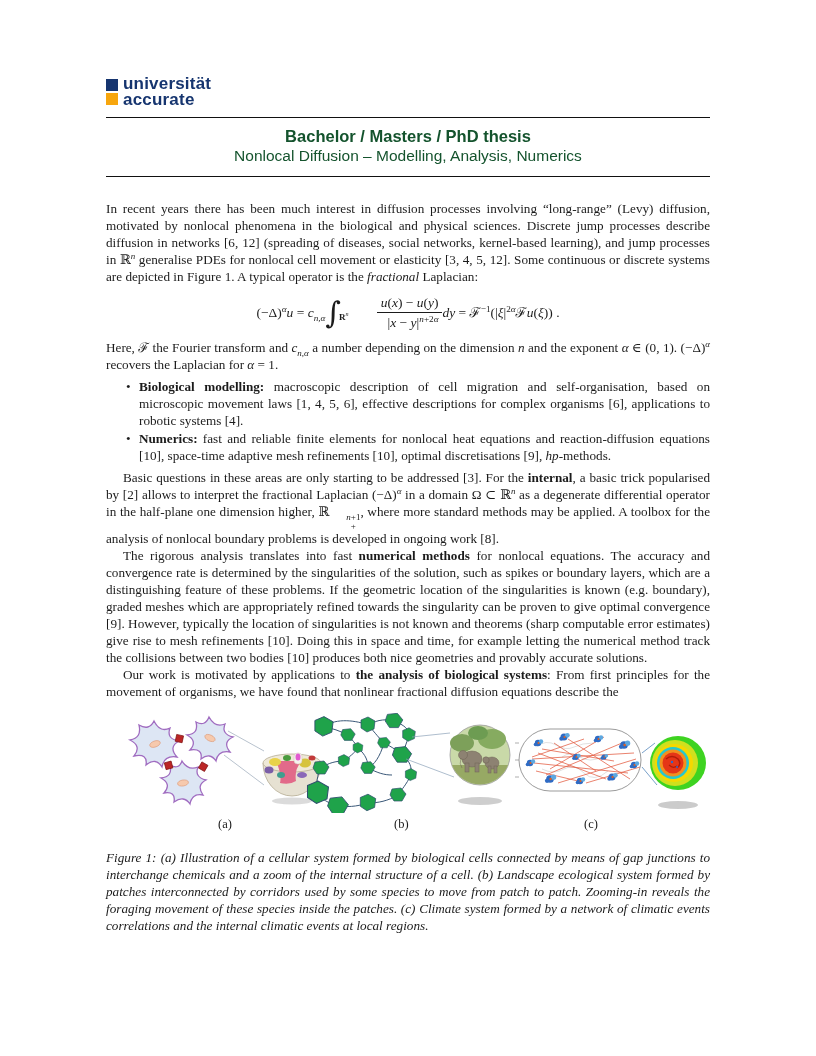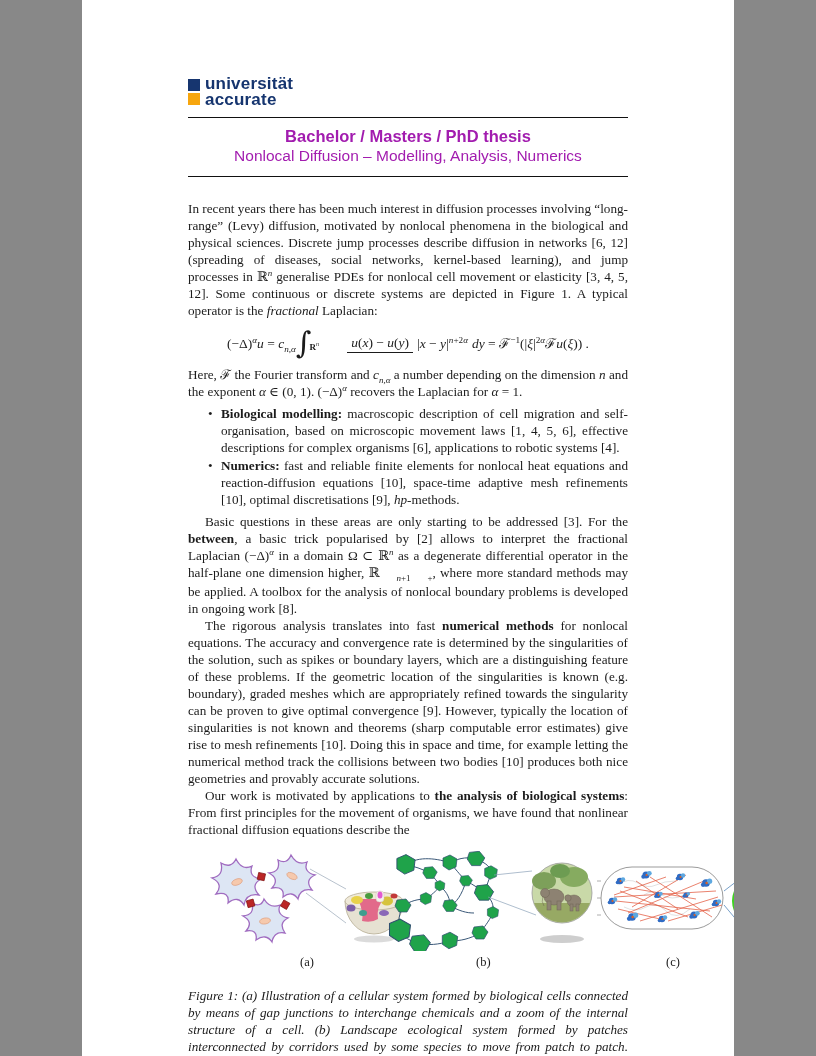--- a/index.html
+++ b/index.html
@@ -1,52 +1,52 @@
 <!DOCTYPE html>
 <html><head>
 <meta charset="utf-8">
 <style>
   * { margin:0; padding:0; box-sizing:border-box; }
   html,body { background:#888; }
   .page {
-    width:652px; height:1056px; margin:0 auto; background:#ffffff;
+    width:816px; height:1056px; margin:0 auto; background:#ffffff;
     padding:76px 106px 5px 106px; overflow:hidden;
     font-family:"Liberation Serif","DejaVu Serif",serif;
     font-size:13.2px; line-height:17px; color:#1b1b1b;
   }
   
   .logo-row { display:flex; justify-content:space-between; align-items:flex-start; }
   .logo { display:flex; gap:5px; }
   .logo-squares { display:flex; flex-direction:column; gap:2px; padding-top:3px; }
   .sq { width:12px; height:12px; }
   .sq-blue { background:#16356f; }
   .sq-orange { background:#f7a60e; }
   .logo-text { display:flex; flex-direction:column; font-family:"Liberation Sans","DejaVu Sans",sans-serif;
     font-weight:bold; font-size:17px; line-height:16px; color:#16356f; letter-spacing:.2px; }
   .dept { font-family:"Liberation Sans","DejaVu Sans",sans-serif; font-size:11.5px; color:#16356f; padding-top:10px; }
   .rule { border:0; border-top:1.6px solid #111; margin:0; }
   .rule1 { margin-top:9px; }
   .titleblock { text-align:center; padding:9px 0 11px 0;
-    font-family:"Liberation Sans","DejaVu Sans",sans-serif; color:#a21caf; }
+    font-family:"Liberation Sans","DejaVu Sans",sans-serif; color:#14532d; }
   .title { font-size:16.5px; font-weight:bold; line-height:19px; }
   .subtitle { font-size:15.5px; line-height:19px; }
   
   main { padding-top:23px; }
   main p { text-align:justify; }
   .indent { text-indent:17px; }
   sup,sub { font-size:.68em; line-height:0; }
-  .supsub { display:inline-flex; flex-direction:row; vertical-align:-0.45em;
+  .supsub { display:inline-flex; flex-direction:column; vertical-align:-0.45em;
     font-size:.68em; line-height:.95em; text-align:center; }
   
   .equation { display:flex; justify-content:center; align-items:center; gap:0;
     margin:9px 0 8px 0; font-size:13.5px; }
   .int-wrap { display:inline-flex; align-items:center; }
   .int-glyph { font-size:30px; line-height:30px; font-family:"DejaVu Serif",serif; }
   .int-sub { font-size:9px; align-self:flex-end; margin:0 2px 0 -2px; padding-bottom:2px; }
-  .frac { display:inline-flex; flex-direction:row; text-align:right; vertical-align:middle;margin-left:26px; }
+  .frac { display:inline-flex; flex-direction:column; text-align:right; vertical-align:middle;margin-left:26px; }
   .frac .num { padding:0 4px 1px 4px; border-bottom:1px solid #1b1b1b; }
   .frac .den { padding:1px 4px 0 4px; }
   
   ul.topics { list-style:none; margin:5px 0 5px 0; }
   ul.topics li { padding-left:33px; position:relative; text-align:justify; margin:1px 0; }
   ul.topics li::before { content:"•"; position:absolute; left:20px; }
   
   figure { position:relative; margin-top:13px; height:132px; }
   .panel-label { position:absolute; top:103px; font-size:12.5px; }
   .lab-a { left:112px; } .lab-b { left:288px; } .lab-c { left:478px; }
@@ -94,21 +94,21 @@
       <span><i>dy</i> = ℱ<sup>−1</sup>(|<i>ξ</i>|<sup>2<i>α</i></sup>ℱ<i>u</i>(<i>ξ</i>)) .</span>
     </div>
 
     <p>Here, ℱ the Fourier transform and <i>c</i><sub><i>n,α</i></sub> a number depending on the dimension <i>n</i> and the exponent <i>α</i> ∈ (0, 1). (−Δ)<sup><i>α</i></sup> recovers the Laplacian for <i>α</i> = 1.</p>
 
     <ul class="topics">
       <li><b>Biological modelling:</b> macroscopic description of cell migration and self-organisation, based on microscopic movement laws [1, 4, 5, 6], effective descriptions for complex organisms [6], applications to robotic systems [4].</li>
       <li><b>Numerics:</b> fast and reliable finite elements for nonlocal heat equations and reaction-diffusion equations [10], space-time adaptive mesh refinements [10], optimal discretisations [9], <i>hp</i>-methods.</li>
     </ul>
 
-    <p class="indent">Basic questions in these areas are only starting to be addressed [3]. For the <b>between</b>, a basic trick popularised by [2] allows to interpret the fractional Laplacian (−Δ)<sup><i>α</i></sup> in a domain Ω ⊂ ℝ<sup><i>n</i></sup> as a degenerate differential operator in the half-plane one dimension higher, ℝ<span class="supsub">
+    <p class="indent">Basic questions in these areas are only starting to be addressed [3]. For the <b>internal</b>, a basic trick popularised by [2] allows to interpret the fractional Laplacian (−Δ)<sup><i>α</i></sup> in a domain Ω ⊂ ℝ<sup><i>n</i></sup> as a degenerate differential operator in the half-plane one dimension higher, ℝ<span class="supsub">
           <span><i>n</i>+1</span>
           <span>+</span>
         </span>, where more standard methods may be applied. A toolbox for the analysis of nonlocal boundary problems is developed in ongoing work [8].</p>
     <p class="indent">The rigorous analysis translates into fast <b>numerical methods</b> for nonlocal equations. The accuracy and convergence rate is determined by the singularities of the solution, such as spikes or boundary layers, which are a distinguishing feature of these problems. If the geometric location of the singularities is known (e.g. boundary), graded meshes which are appropriately refined towards the singularity can be proven to give optimal convergence [9]. However, typically the location of singularities is not known and theorems (sharp computable error estimates) give rise to mesh refinements [10]. Doing this in space and time, for example letting the numerical method track the collisions between two bodies [10] produces both nice geometries and provably accurate solutions.</p>
     <p class="indent">Our work is motivated by applications to <b>the analysis of biological systems</b>: From first principles for the movement of organisms, we have found that nonlinear fractional diffusion equations describe the</p>
 
     <figure>
       <svg width="600" height="100" viewBox="0 0 600 100">
         <defs>
           <path id="patchA" d="M-7,-5 L0,-8 L7,-4 L6,4 L-1,7 L-7,3 Z"></path>

